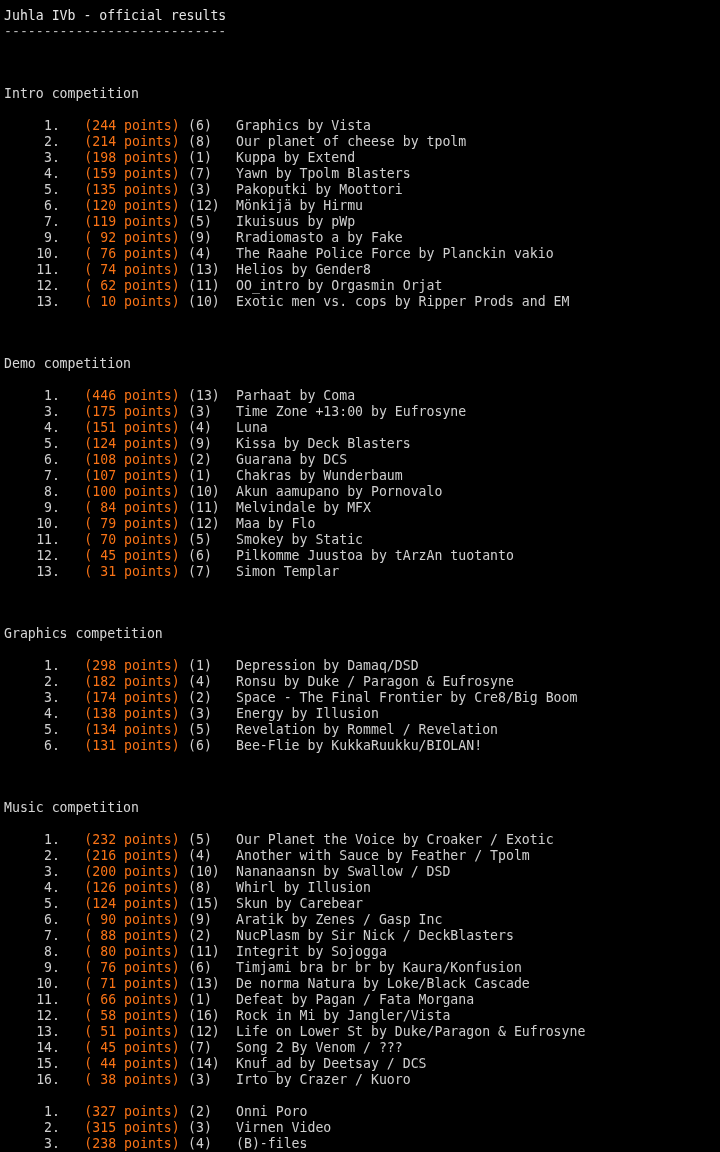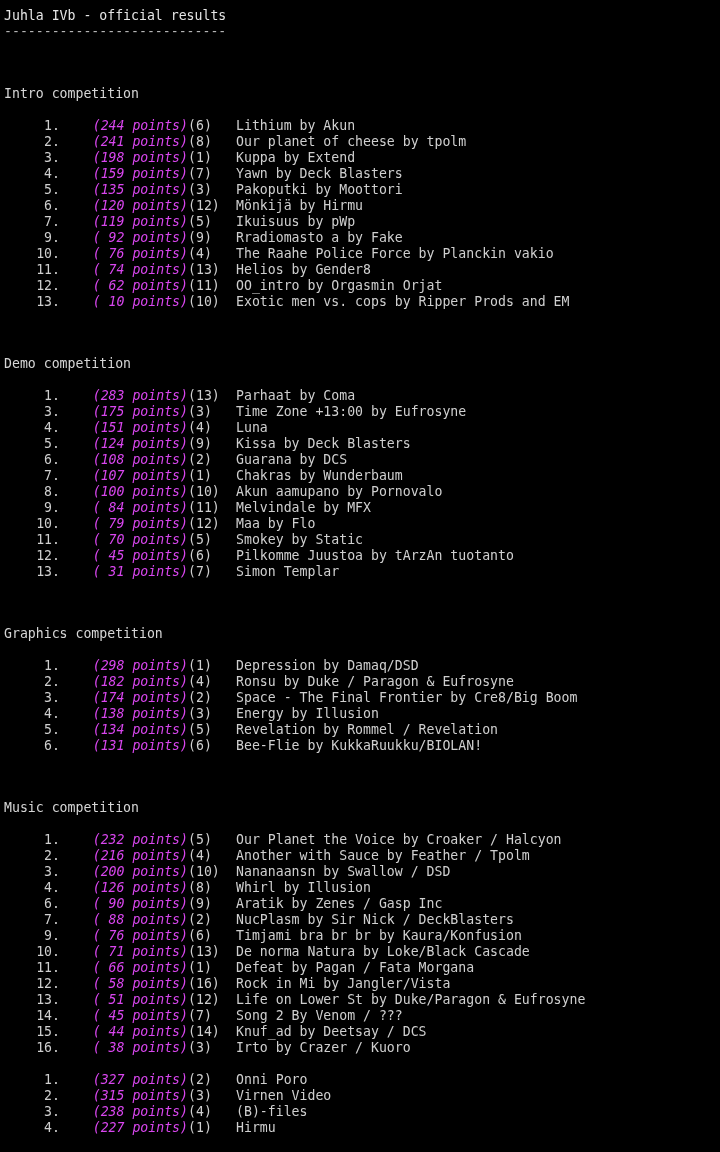--- a/index.html
+++ b/index.html
@@ -53,24 +53,23 @@
   }
   .rank {
     display: inline-block;
     width: 56px;
     text-align: right;
     color: #cfcfcf;
   }
   .points {
     display: inline-block;
     width: 112px;
-    text-align: right;
+    text-align: center;
     padding-left: 16px;
-    color: #d946ef;
-    font-style: italic;
+    color: #f97316;
   }
   .votes {
     display: inline-block;
     width: 48px;
     text-align: left;
     color: #cfcfcf;
   }
   .entry {
     color: #cfcfcf;
   }
@@ -88,38 +87,38 @@
 
   <div class="title-block">
     <div class="title">Juhla IVb - official results</div>
     <div class="rule">----------------------------</div>
   </div>
 
   <div id="sections">
       <div class="section">
         <div class="section-head">Intro competition</div>
         <div class="rows">
-          <div class="row"><span class="rank">1.</span><span class="points">(244 points)</span><span class="votes">(6)</span><span class="entry">Lithium by Akun</span></div>
-          <div class="row"><span class="rank">2.</span><span class="points">(241 points)</span><span class="votes">(8)</span><span class="entry">Our planet of cheese by tpolm</span></div>
+          <div class="row"><span class="rank">1.</span><span class="points">(244 points)</span><span class="votes">(6)</span><span class="entry">Graphics by Vista</span></div>
+          <div class="row"><span class="rank">2.</span><span class="points">(214 points)</span><span class="votes">(8)</span><span class="entry">Our planet of cheese by tpolm</span></div>
           <div class="row"><span class="rank">3.</span><span class="points">(198 points)</span><span class="votes">(1)</span><span class="entry">Kuppa by Extend</span></div>
-          <div class="row"><span class="rank">4.</span><span class="points">(159 points)</span><span class="votes">(7)</span><span class="entry">Yawn by Deck Blasters</span></div>
+          <div class="row"><span class="rank">4.</span><span class="points">(159 points)</span><span class="votes">(7)</span><span class="entry">Yawn by Tpolm Blasters</span></div>
           <div class="row"><span class="rank">5.</span><span class="points">(135 points)</span><span class="votes">(3)</span><span class="entry">Pakoputki by Moottori</span></div>
           <div class="row"><span class="rank">6.</span><span class="points">(120 points)</span><span class="votes">(12)</span><span class="entry">Mönkijä by Hirmu</span></div>
           <div class="row"><span class="rank">7.</span><span class="points">(119 points)</span><span class="votes">(5)</span><span class="entry">Ikuisuus by pWp</span></div>
           <div class="row"><span class="rank">9.</span><span class="points">( 92 points)</span><span class="votes">(9)</span><span class="entry">Rradiomasto a by Fake</span></div>
           <div class="row"><span class="rank">10.</span><span class="points">( 76 points)</span><span class="votes">(4)</span><span class="entry">The Raahe Police Force by Planckin vakio</span></div>
           <div class="row"><span class="rank">11.</span><span class="points">( 74 points)</span><span class="votes">(13)</span><span class="entry">Helios by Gender8</span></div>
           <div class="row"><span class="rank">12.</span><span class="points">( 62 points)</span><span class="votes">(11)</span><span class="entry">OO_intro by Orgasmin Orjat</span></div>
           <div class="row"><span class="rank">13.</span><span class="points">( 10 points)</span><span class="votes">(10)</span><span class="entry">Exotic men vs. cops by Ripper Prods and EM</span></div>
         </div>
       </div>
       <div class="section">
         <div class="section-head">Demo competition</div>
         <div class="rows">
-          <div class="row"><span class="rank">1.</span><span class="points">(283 points)</span><span class="votes">(13)</span><span class="entry">Parhaat by Coma</span></div>
+          <div class="row"><span class="rank">1.</span><span class="points">(446 points)</span><span class="votes">(13)</span><span class="entry">Parhaat by Coma</span></div>
           <div class="row"><span class="rank">3.</span><span class="points">(175 points)</span><span class="votes">(3)</span><span class="entry">Time Zone +13:00 by Eufrosyne</span></div>
           <div class="row"><span class="rank">4.</span><span class="points">(151 points)</span><span class="votes">(4)</span><span class="entry">Luna</span></div>
           <div class="row"><span class="rank">5.</span><span class="points">(124 points)</span><span class="votes">(9)</span><span class="entry">Kissa by Deck Blasters</span></div>
           <div class="row"><span class="rank">6.</span><span class="points">(108 points)</span><span class="votes">(2)</span><span class="entry">Guarana by DCS</span></div>
           <div class="row"><span class="rank">7.</span><span class="points">(107 points)</span><span class="votes">(1)</span><span class="entry">Chakras by Wunderbaum</span></div>
           <div class="row"><span class="rank">8.</span><span class="points">(100 points)</span><span class="votes">(10)</span><span class="entry">Akun aamupano by Pornovalo</span></div>
           <div class="row"><span class="rank">9.</span><span class="points">( 84 points)</span><span class="votes">(11)</span><span class="entry">Melvindale by MFX</span></div>
           <div class="row"><span class="rank">10.</span><span class="points">( 79 points)</span><span class="votes">(12)</span><span class="entry">Maa by Flo</span></div>
           <div class="row"><span class="rank">11.</span><span class="points">( 70 points)</span><span class="votes">(5)</span><span class="entry">Smokey by Static</span></div>
           <div class="row"><span class="rank">12.</span><span class="points">( 45 points)</span><span class="votes">(6)</span><span class="entry">Pilkomme Juustoa by tArzAn tuotanto</span></div>
@@ -133,26 +132,28 @@
           <div class="row"><span class="rank">2.</span><span class="points">(182 points)</span><span class="votes">(4)</span><span class="entry">Ronsu by Duke / Paragon &amp; Eufrosyne</span></div>
           <div class="row"><span class="rank">3.</span><span class="points">(174 points)</span><span class="votes">(2)</span><span class="entry">Space - The Final Frontier by Cre8/Big Boom</span></div>
           <div class="row"><span class="rank">4.</span><span class="points">(138 points)</span><span class="votes">(3)</span><span class="entry">Energy by Illusion</span></div>
           <div class="row"><span class="rank">5.</span><span class="points">(134 points)</span><span class="votes">(5)</span><span class="entry">Revelation by Rommel / Revelation</span></div>
           <div class="row"><span class="rank">6.</span><span class="points">(131 points)</span><span class="votes">(6)</span><span class="entry">Bee-Flie by KukkaRuukku/BIOLAN!</span></div>
         </div>
       </div>
       <div class="section">
         <div class="section-head">Music competition</div>
         <div class="rows">
-          <div class="row"><span class="rank">1.</span><span class="points">(232 points)</span><span class="votes">(5)</span><span class="entry">Our Planet the Voice by Croaker / Halcyon</span></div>
+          <div class="row"><span class="rank">1.</span><span class="points">(232 points)</span><span class="votes">(5)</span><span class="entry">Our Planet the Voice by Croaker / Exotic</span></div>
           <div class="row"><span class="rank">2.</span><span class="points">(216 points)</span><span class="votes">(4)</span><span class="entry">Another with Sauce by Feather / Tpolm</span></div>
           <div class="row"><span class="rank">3.</span><span class="points">(200 points)</span><span class="votes">(10)</span><span class="entry">Nananaansn by Swallow / DSD</span></div>
           <div class="row"><span class="rank">4.</span><span class="points">(126 points)</span><span class="votes">(8)</span><span class="entry">Whirl by Illusion</span></div>
+          <div class="row"><span class="rank">5.</span><span class="points">(124 points)</span><span class="votes">(15)</span><span class="entry">Skun by Carebear</span></div>
           <div class="row"><span class="rank">6.</span><span class="points">( 90 points)</span><span class="votes">(9)</span><span class="entry">Aratik by Zenes / Gasp Inc</span></div>
           <div class="row"><span class="rank">7.</span><span class="points">( 88 points)</span><span class="votes">(2)</span><span class="entry">NucPlasm by Sir Nick / DeckBlasters</span></div>
+          <div class="row"><span class="rank">8.</span><span class="points">( 80 points)</span><span class="votes">(11)</span><span class="entry">Integrit by Sojogga</span></div>
           <div class="row"><span class="rank">9.</span><span class="points">( 76 points)</span><span class="votes">(6)</span><span class="entry">Timjami bra br br by Kaura/Konfusion</span></div>
           <div class="row"><span class="rank">10.</span><span class="points">( 71 points)</span><span class="votes">(13)</span><span class="entry">De norma Natura by Loke/Black Cascade</span></div>
           <div class="row"><span class="rank">11.</span><span class="points">( 66 points)</span><span class="votes">(1)</span><span class="entry">Defeat by Pagan / Fata Morgana</span></div>
           <div class="row"><span class="rank">12.</span><span class="points">( 58 points)</span><span class="votes">(16)</span><span class="entry">Rock in Mi by Jangler/Vista</span></div>
           <div class="row"><span class="rank">13.</span><span class="points">( 51 points)</span><span class="votes">(12)</span><span class="entry">Life on Lower St by Duke/Paragon &amp; Eufrosyne</span></div>
           <div class="row"><span class="rank">14.</span><span class="points">( 45 points)</span><span class="votes">(7)</span><span class="entry">Song 2 By Venom / ???</span></div>
           <div class="row"><span class="rank">15.</span><span class="points">( 44 points)</span><span class="votes">(14)</span><span class="entry">Knuf_ad by Deetsay / DCS</span></div>
           <div class="row"><span class="rank">16.</span><span class="points">( 38 points)</span><span class="votes">(3)</span><span class="entry">Irto by Crazer / Kuoro</span></div>
         </div>
       </div>

